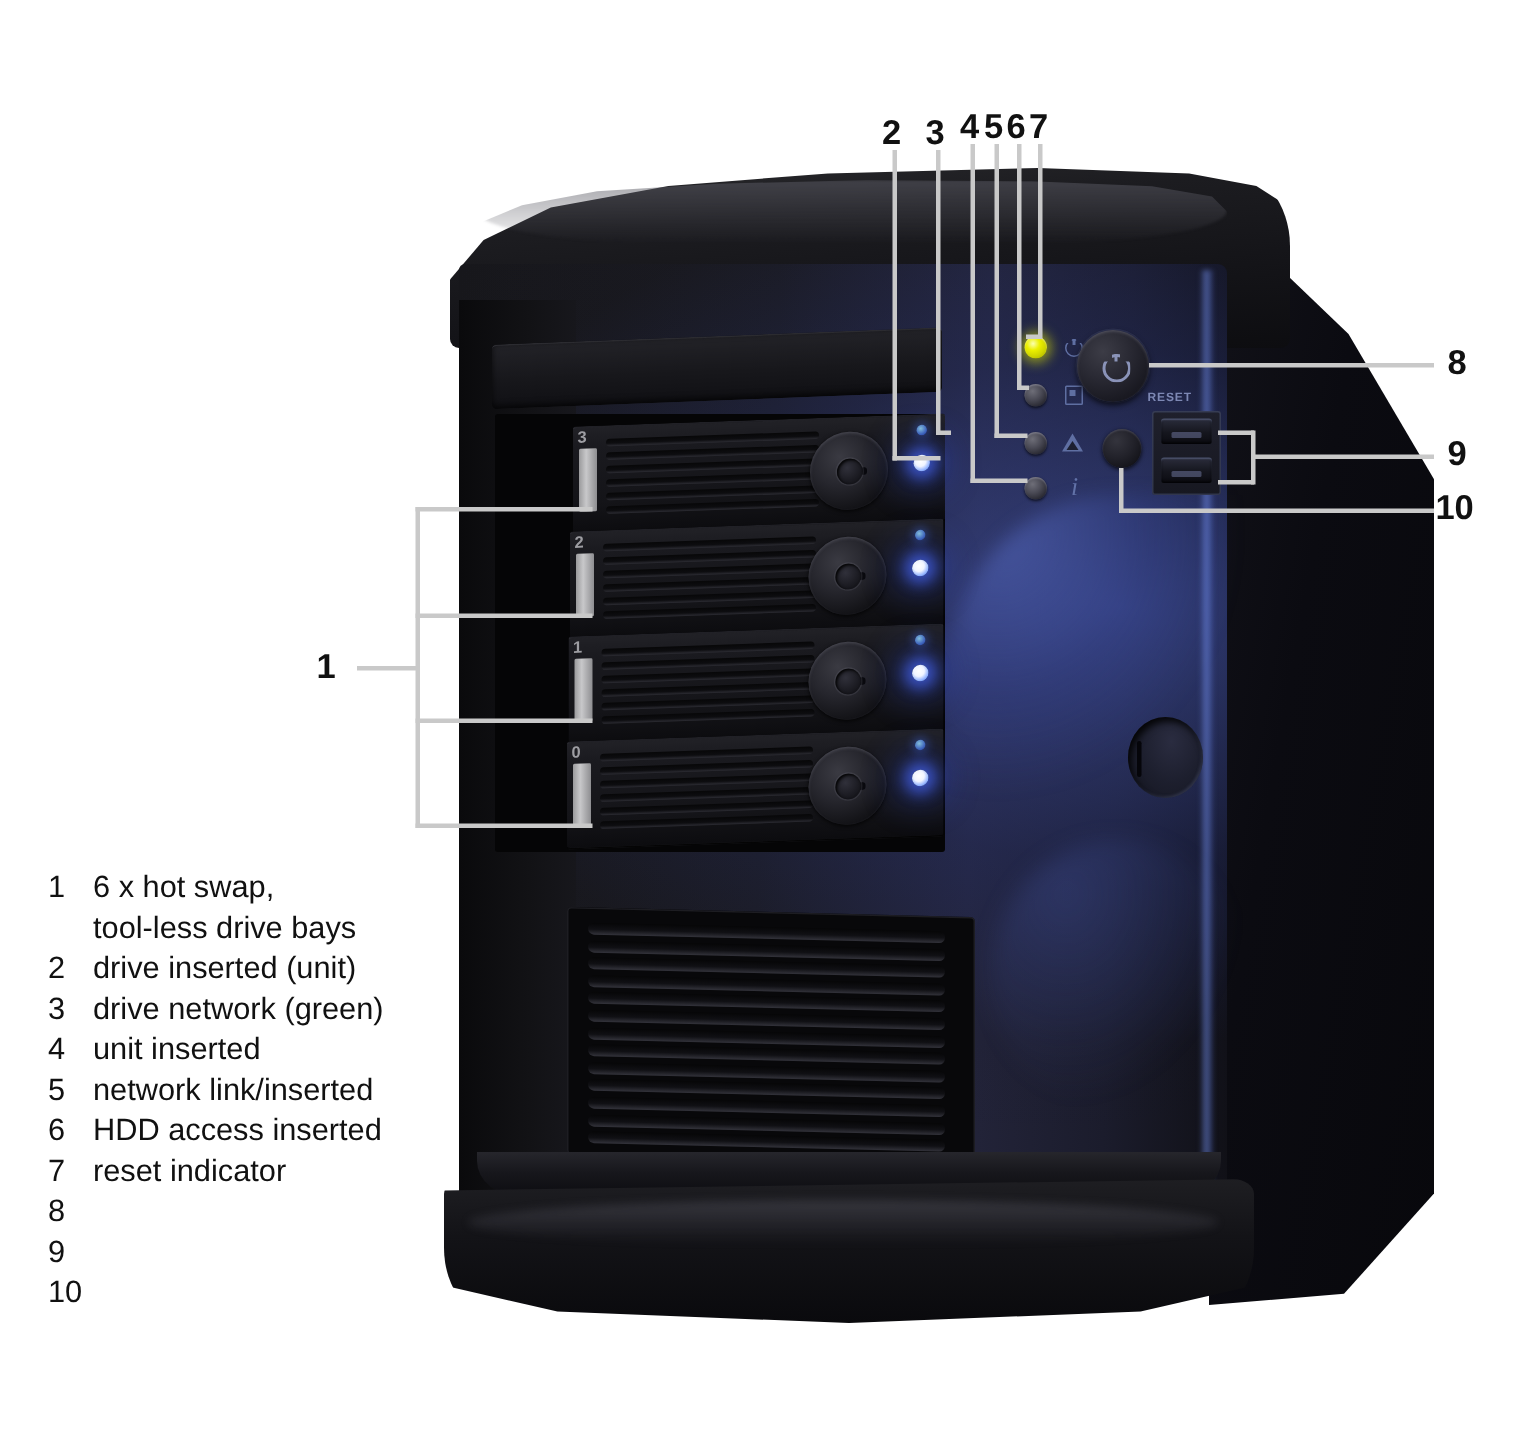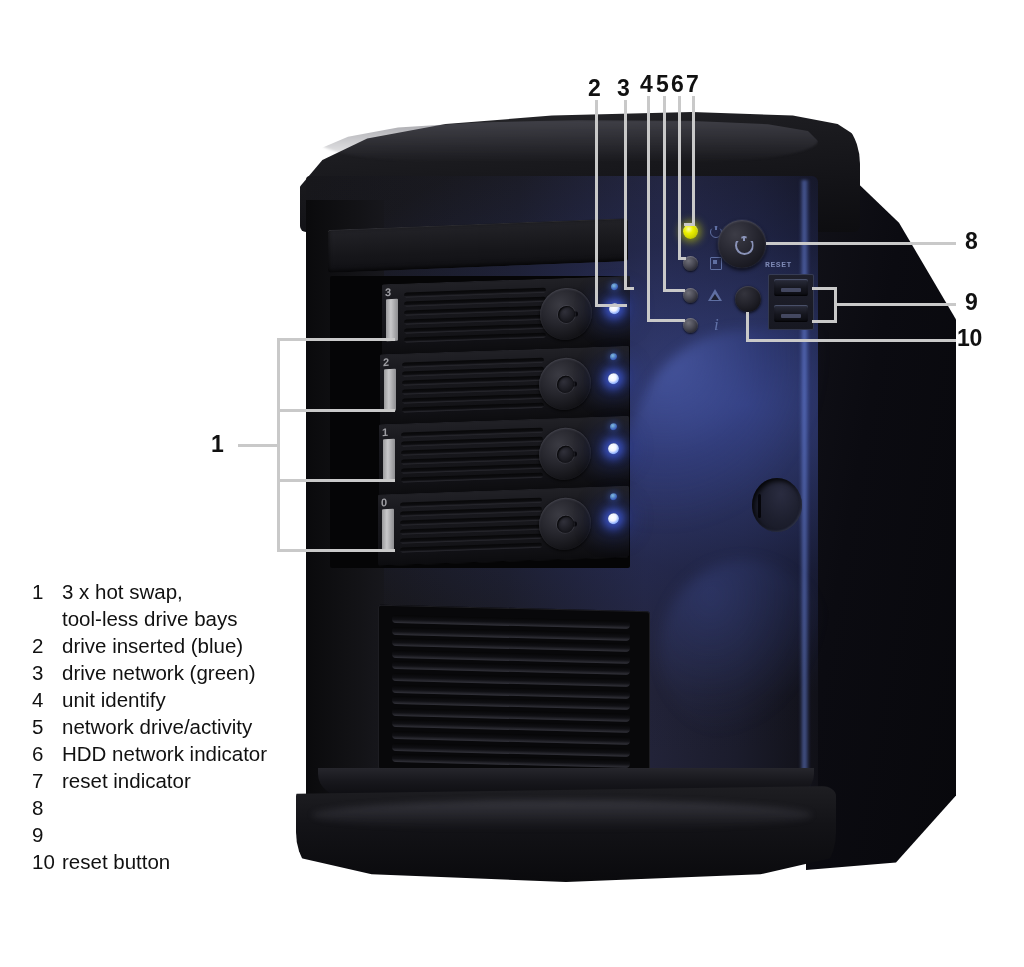--- a/index.html
+++ b/index.html
@@ -372,21 +372,21 @@
     box-shadow: inset 0 1px 1px rgba(150,150,170,0.24), 0 1px 3px rgba(0,0,0,0.8);
   }
   .reset-label {
     position: absolute;
     left: 733px;
     top: 260px;
     font-size: 8px;
     font-weight: bold;
     letter-spacing: 0.6px;
     color: #7d88b4;
-    font-family: Liberation Mono, monospace;
+    font-family: Liberation Sans, sans-serif;
     padding-left: 32px;
   }
 
   
   .usb-block {
     position: absolute;
     left: 768px;
     top: 274px;
     width: 46px;
     height: 56px;
@@ -693,52 +693,51 @@
     <span class="callout-num" style="left:211px; top:433px;">1</span>
 
     <span class="callout-num" style="left:965px; top:230px;">8</span>
     <span class="callout-num" style="left:965px; top:291px;">9</span>
     <span class="callout-num" style="left:957px; top:327px;">10</span>
   </div>
 
   <div id="legend">
       <div class="legend-row">
         <div class="legend-num">1</div>
-        <div class="legend-txt">3 x hot swap,
+        <div class="legend-txt">6 x hot swap,
 tool-less drive bays</div>
       </div>
       <div class="legend-row">
         <div class="legend-num">2</div>
-        <div class="legend-txt">drive inserted (blue)</div>
+        <div class="legend-txt">drive inserted (unit)</div>
       </div>
       <div class="legend-row">
         <div class="legend-num">3</div>
         <div class="legend-txt">drive network (green)</div>
       </div>
       <div class="legend-row">
         <div class="legend-num">4</div>
-        <div class="legend-txt">unit identify</div>
+        <div class="legend-txt">unit inserted</div>
       </div>
       <div class="legend-row">
         <div class="legend-num">5</div>
-        <div class="legend-txt">network drive/activity</div>
+        <div class="legend-txt">network link/inserted</div>
       </div>
       <div class="legend-row">
         <div class="legend-num">6</div>
-        <div class="legend-txt">HDD network indicator</div>
+        <div class="legend-txt">HDD access inserted</div>
       </div>
       <div class="legend-row">
         <div class="legend-num">7</div>
         <div class="legend-txt">reset indicator</div>
       </div>
       <div class="legend-row">
         <div class="legend-num">8</div>
       </div>
       <div class="legend-row">
         <div class="legend-num">9</div>
       </div>
       <div class="legend-row">
         <div class="legend-num">10</div>
-        <div class="legend-txt">reset button</div>
       </div>
     </div>
 
 </div>
 
 </body></html>

